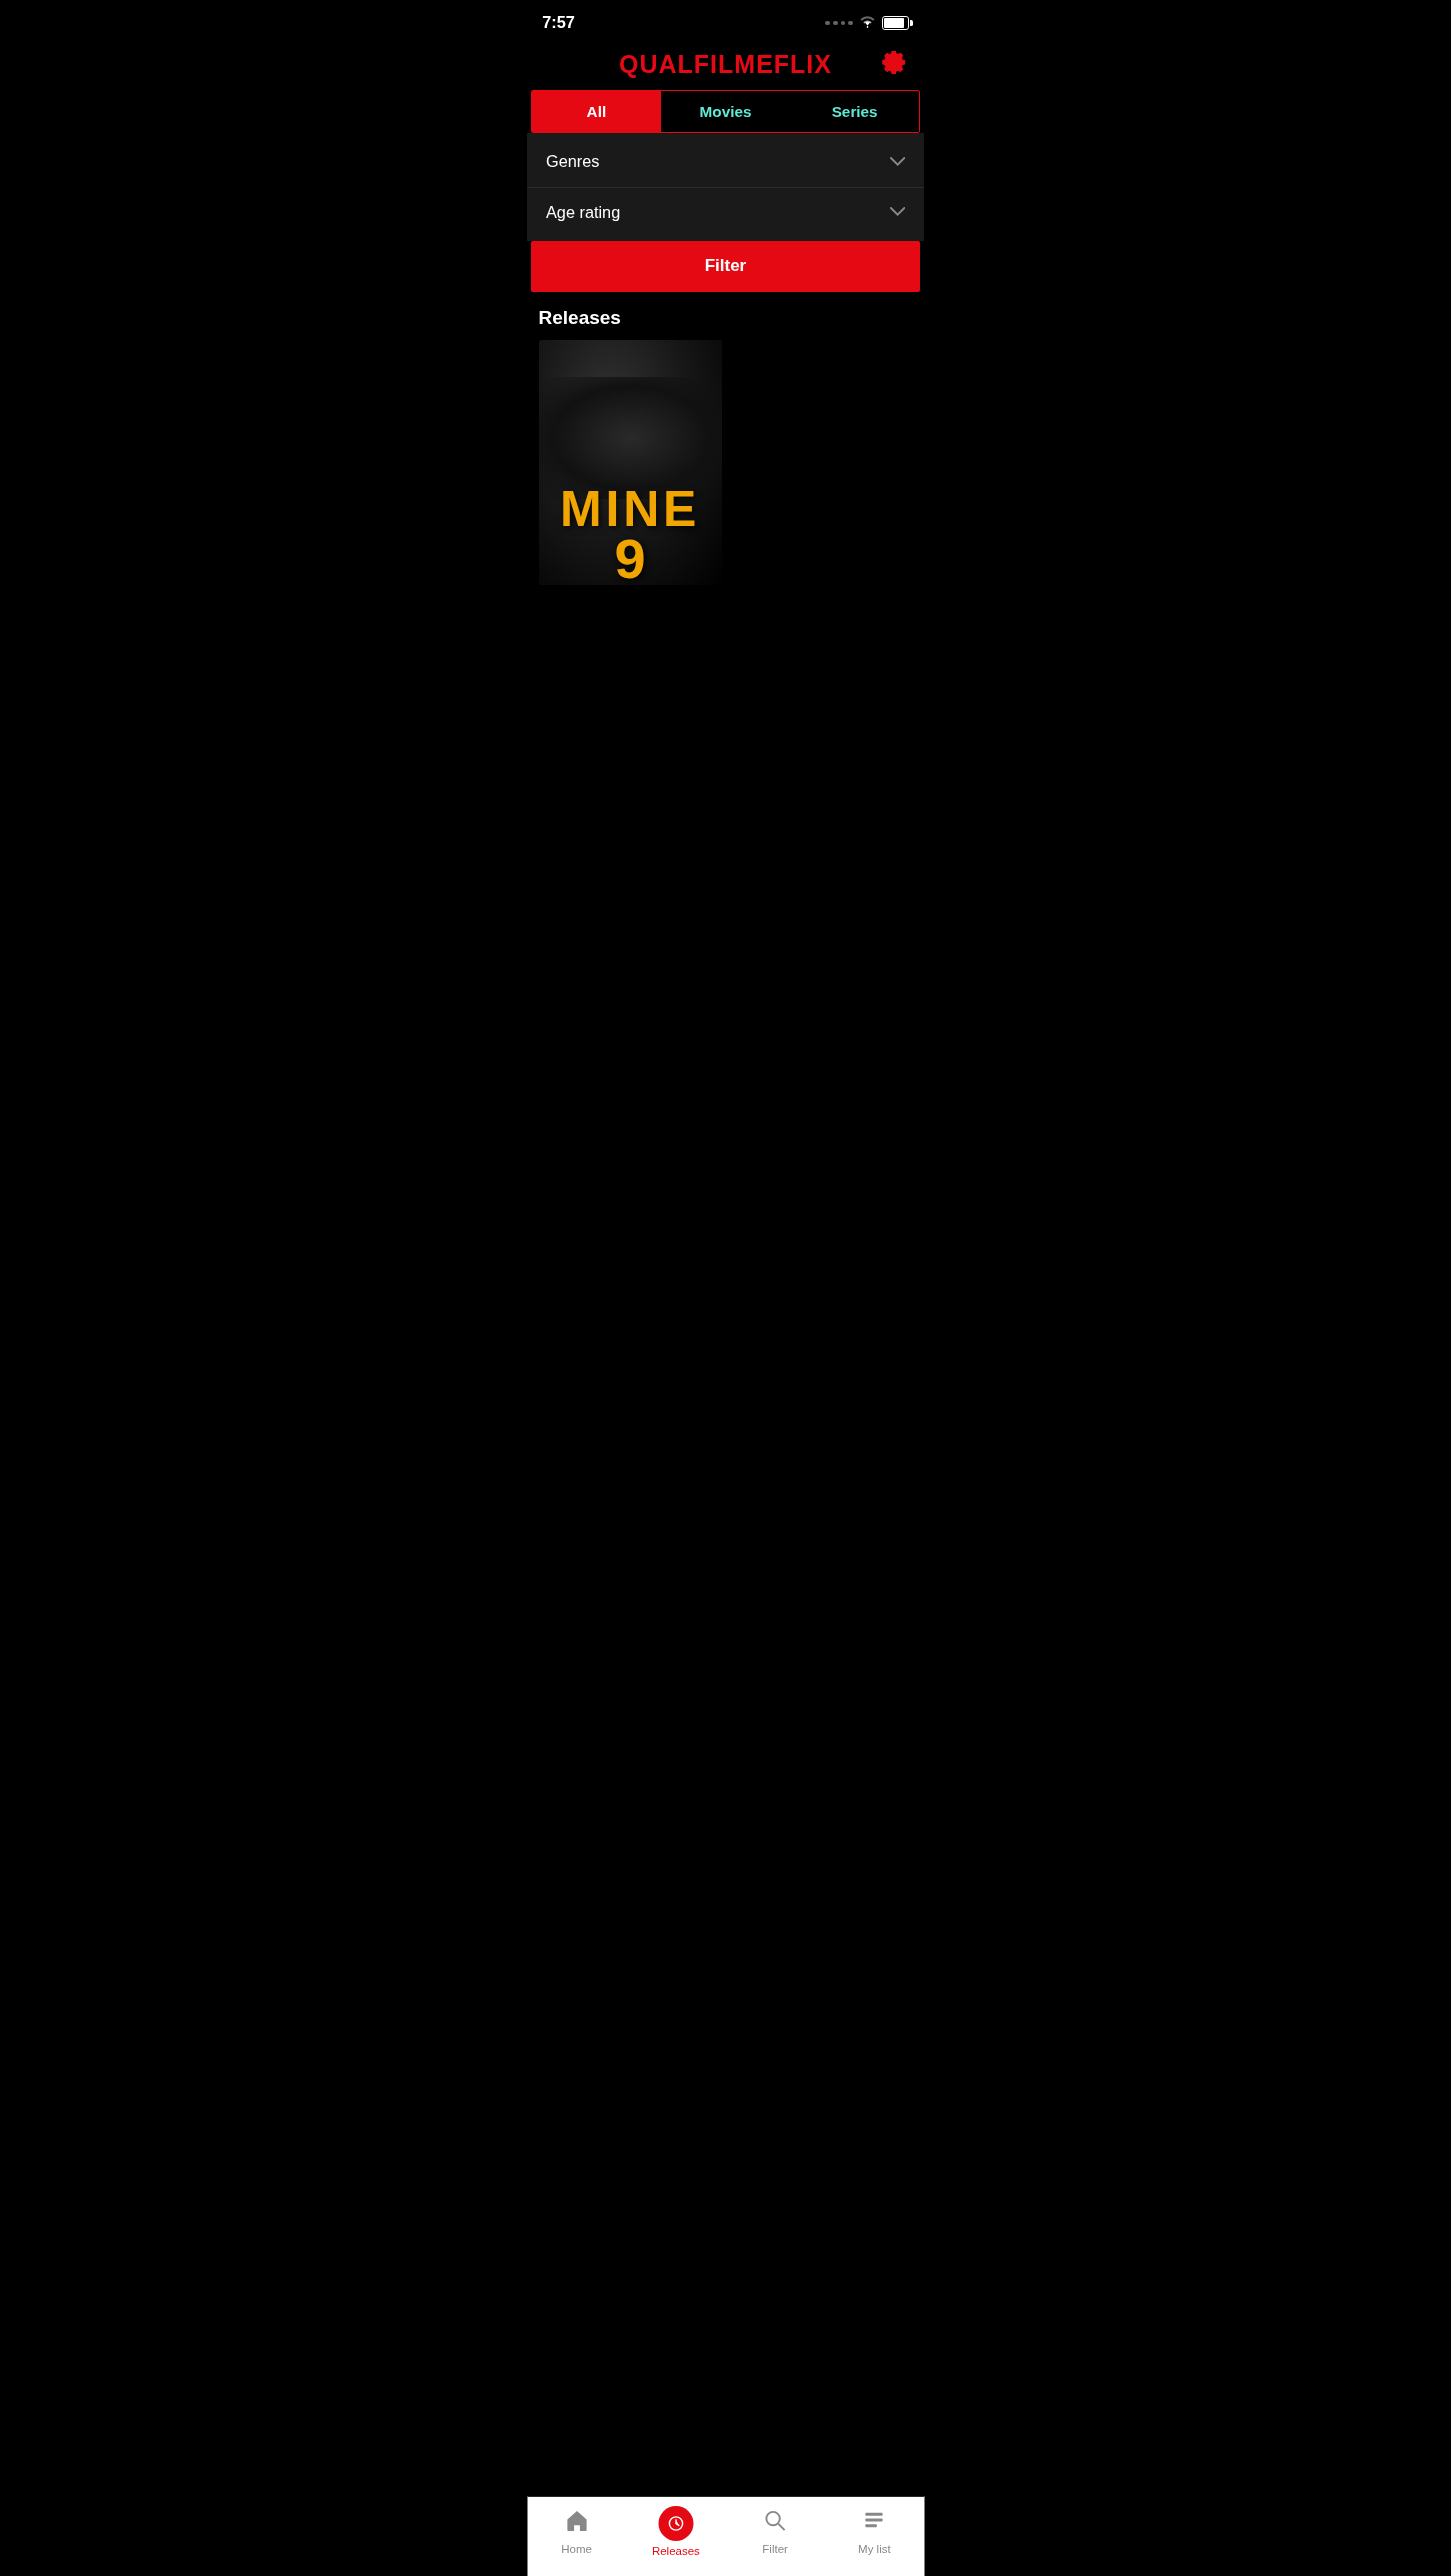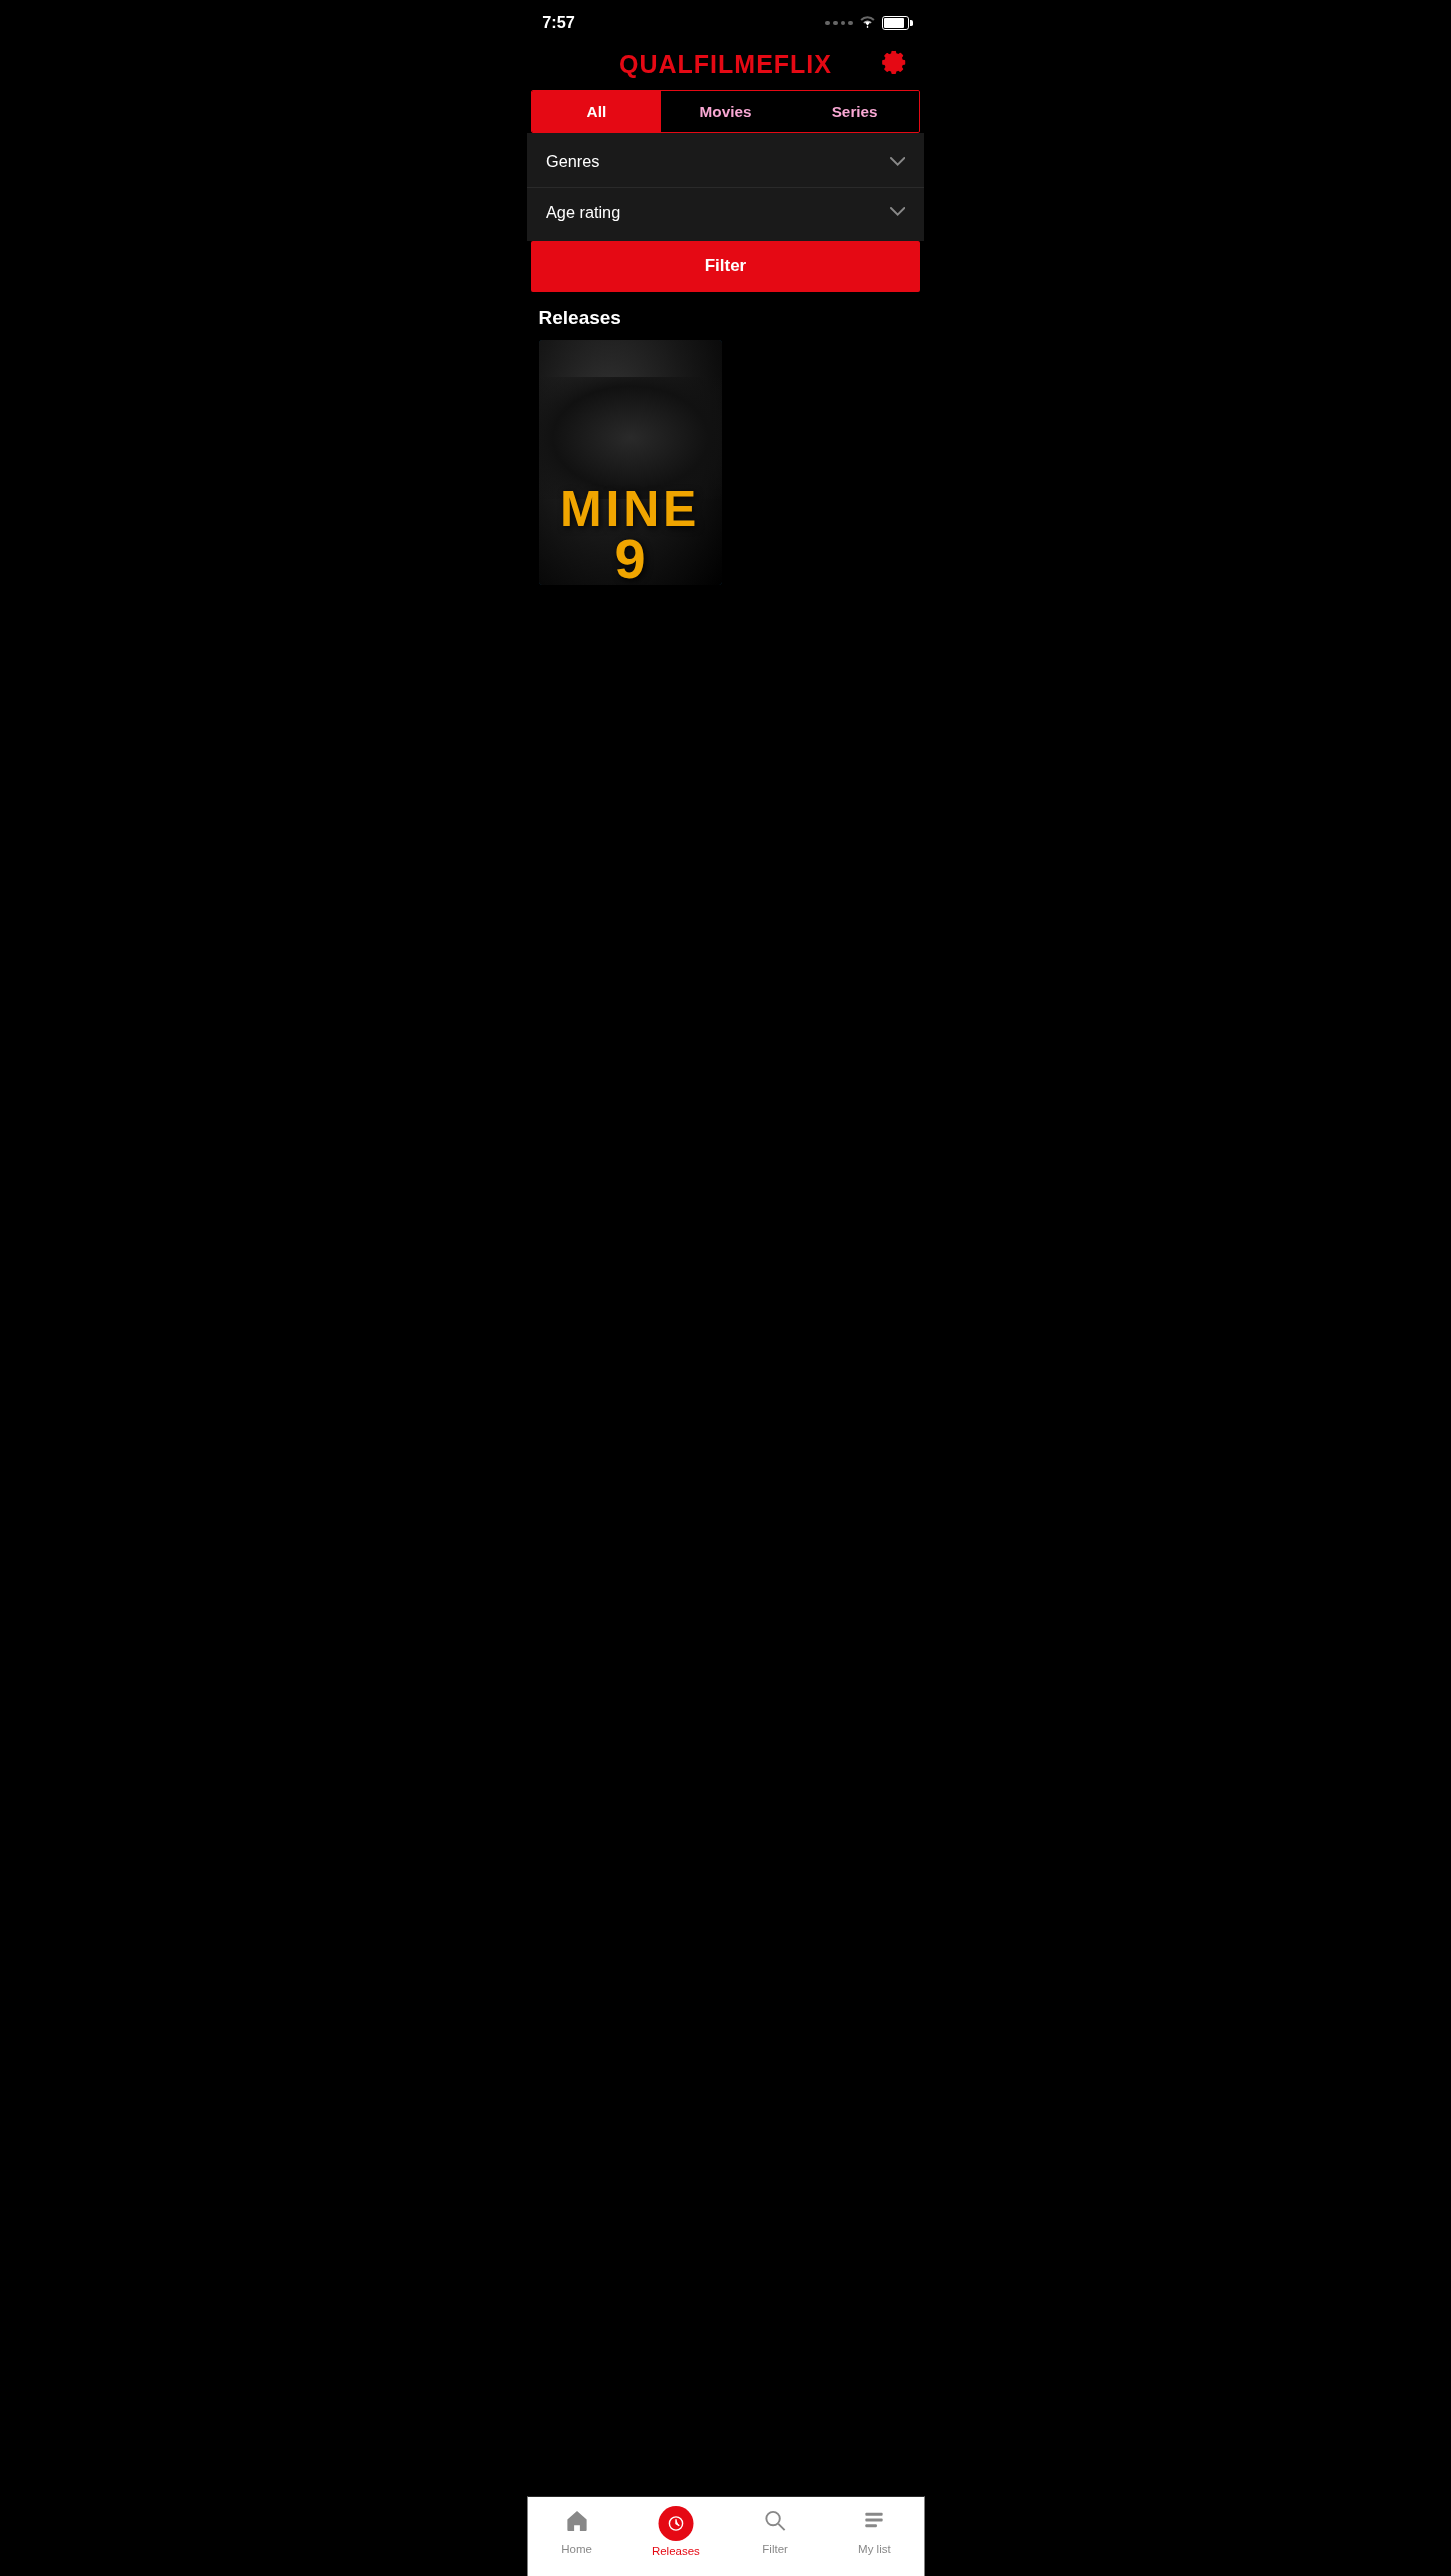--- a/index.html
+++ b/index.html
@@ -133,21 +133,21 @@
       background: transparent;
     }
 
     .tab.active {
       background: #e50914;
       color: #fff;
     }
 
     .tab.inactive {
       background: transparent;
-      color: #f9a8d4;
+      color: #5eead4;
     }
 
     
     .filters {
       background: #1a1a1a;
       margin: 0;
       padding: 3.8px 0;
     }
 
     .filter-row {

